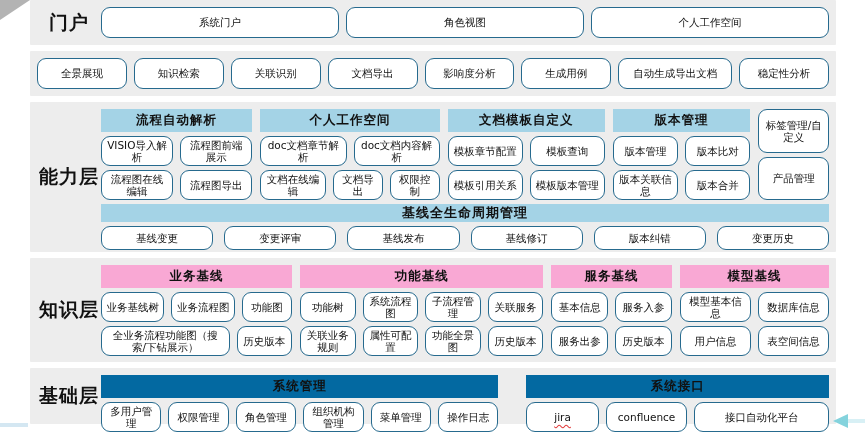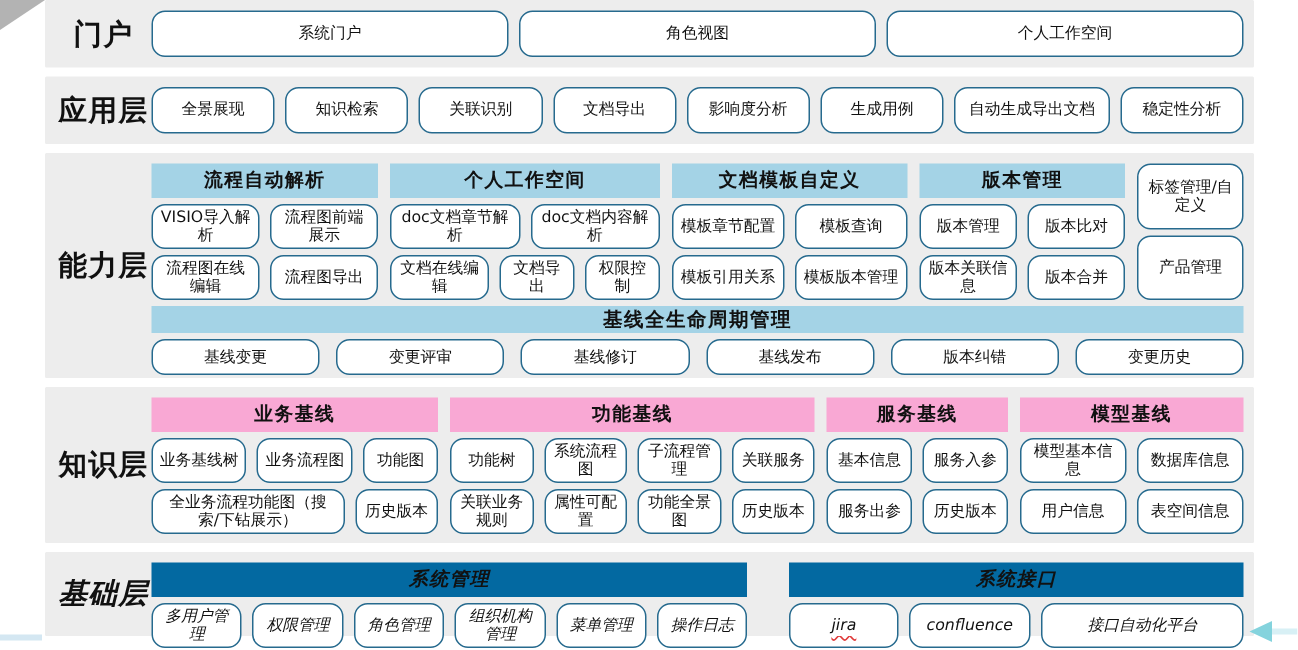--- a/index.html
+++ b/index.html
@@ -44,40 +44,39 @@
   }
   .hdr-blue{background:#a4d3e6;}
   .hdr-pale{background:#f9a8d4;}
   .hdr-teal{background:#0369a1;}
   .wavy{text-decoration:underline wavy #e03a3a;text-underline-offset:3px;}
 
   #band-portal{height:45px;}
   #band-app{height:45px;}
   #band-cap{height:150px;}
   #band-know{height:104px;}
-  #band-found{height:56px;margin-bottom:0;font-style:italic;}
+  #band-found{height:56px;margin-bottom:0;}
 </style>
 </head>
 <body>
 
 <div class="corner-tri"></div>
 
 <div class="band" id="band-portal">
   <div class="band-label">门户</div>
   <div class="band-content">
     <div class="btn-row">
       <div class="btn">系统门户</div>
       <div class="btn">角色视图</div>
       <div class="btn">个人工作空间</div>
     </div>
   </div>
 </div>
 
 <div class="band" id="band-app">
-  <div class="band-label">应用层</div>
   <div class="band-content">
     <div class="btn-row">
       <div class="btn">全景展现</div>
       <div class="btn">知识检索</div>
       <div class="btn">关联识别</div>
       <div class="btn">文档导出</div>
       <div class="btn">影响度分析</div>
       <div class="btn">生成用例</div>
       <div class="btn" style="flex:1.3">自动生成导出文档</div>
       <div class="btn">稳定性分析</div>
@@ -146,22 +145,22 @@
         <div class="btn-row">
           <div class="btn">产品管理</div>
         </div>
       </div>
     </div>
 
     <div class="group-header hdr-blue" style="font-size:13px;flex:none;padding:0 0">基线全生命周期管理</div>
     <div class="btn-row" style="gap:11px;flex:0.85">
       <div class="btn">基线变更</div>
       <div class="btn">变更评审</div>
+      <div class="btn">基线发布</div>
       <div class="btn">基线修订</div>
-      <div class="btn">基线发布</div>
       <div class="btn">版本纠错</div>
       <div class="btn">变更历史</div>
     </div>
   </div>
 </div>
 
 <div class="band" id="band-know">
   <div class="band-label">知识层</div>
   <div class="band-content">
     <div class="group-row">

